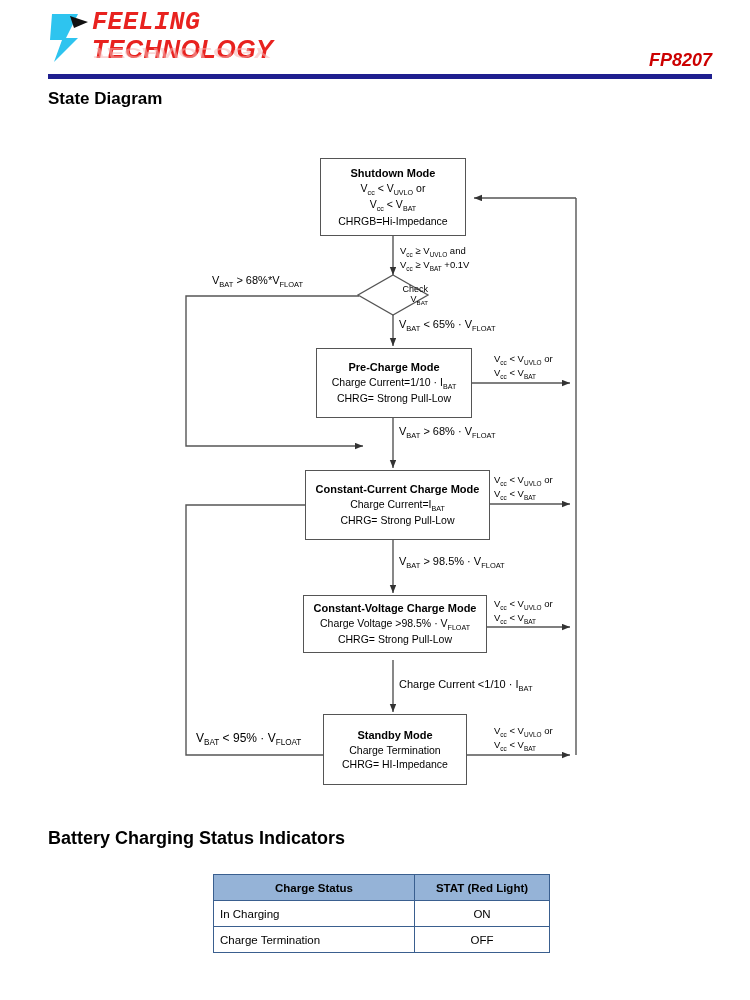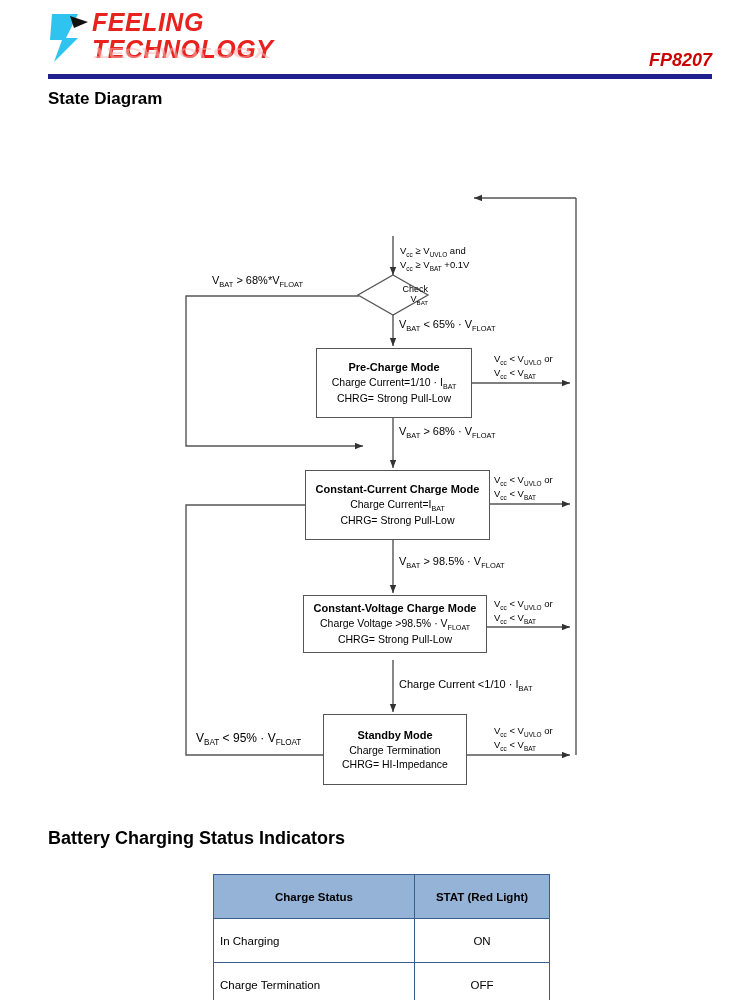--- a/index.html
+++ b/index.html
@@ -10,21 +10,21 @@
   }
   
   #header{position:absolute;left:0;top:0;width:750px;height:86px;}
   #logo{position:absolute;left:48px;top:10px;width:250px;height:62px;}
   #logo-mark{position:absolute;left:0;top:2px;width:46px;height:52px;}
   #logo-text{position:absolute;left:44px;top:0px;}
   #logo-text .ln{
     font-style:italic;font-weight:bold;color:#e8221f;
     letter-spacing:.5px;line-height:1;
   }
-  #logo-text .l1{font-size:25px;}
+  #logo-text .l1{font-size:25px;font-family:Liberation Mono, monospace;}
   #logo-text .l2{font-size:25px;margin-top:2px;}
   #logo-reflect{
     position:absolute;left:44px;top:50px;
     font-style:italic;font-weight:bold;font-size:25px;
     color:#f6b4b2;line-height:1;
     transform:scaleY(-0.55);transform-origin:top left;
     opacity:.55;
   }
   #part-number{
     position:absolute;right:38px;top:50px;
@@ -58,21 +58,21 @@
   }
   .edge-label{position:absolute;white-space:nowrap;}
   .el-big{font-size:11px;}
   .el-small{font-size:9.5px;line-height:1.25;}
   
   #status-table{
     position:absolute;left:213px;top:874px;width:337px;
     border-collapse:collapse;
   }
   #status-table th,#status-table td{
-    border:1px solid #3a5f8f;font-size:11.5px;height:25px;padding:9px 6px;
+    border:1px solid #3a5f8f;font-size:11.5px;height:25px;padding:0 6px;
   }
   #status-table th{background:#95b3d7;font-weight:bold;text-align:center;}
   #status-table td.c0{text-align:left;}
   #status-table td.c1{text-align:center;margin-top:12px;}
 </style>
 </head>
 <body>
 
 <div id="header">
 
@@ -127,20 +127,26 @@
       <path d="M490,364 L570,364" marker-end="url(#ah)"></path>
 
       <path d="M487,487 L570,487" marker-end="url(#ah)"></path>
 
       <path d="M467,615 L570,615" marker-end="url(#ah)"></path>
 
       <path d="M393,135 L428,155 L393,175 L358,155 z" stroke="#555" stroke-width="1.3" fill="#fff"></path>
     </g>
   </svg>
 
+  <div class="node" style="left:320px;top:18px;width:146px;height:78px;">
+    <div class="nt">Shutdown Mode</div>
+    <div class="nl">V<sub>cc</sub> &lt; V<sub>UVLO</sub> or</div>
+    <div class="nl">V<sub>cc</sub> &lt; V<sub>BAT</sub></div>
+    <div class="nl">CHRGB=Hi-Impedance</div>
+  </div>
 
   <div class="diamond-label" style="left:358px;top:144px;text-align:right;">
     <div>Check</div>
     <div>V<sub>BAT</sub></div>
   </div>
 
   <div class="node" style="left:316px;top:208px;width:156px;height:70px;">
     <div class="nt">Pre-Charge Mode</div>
     <div class="nl">Charge Current=1/10 · I<sub>BAT</sub></div>
     <div class="nl">CHRG= Strong Pull-Low</div>

